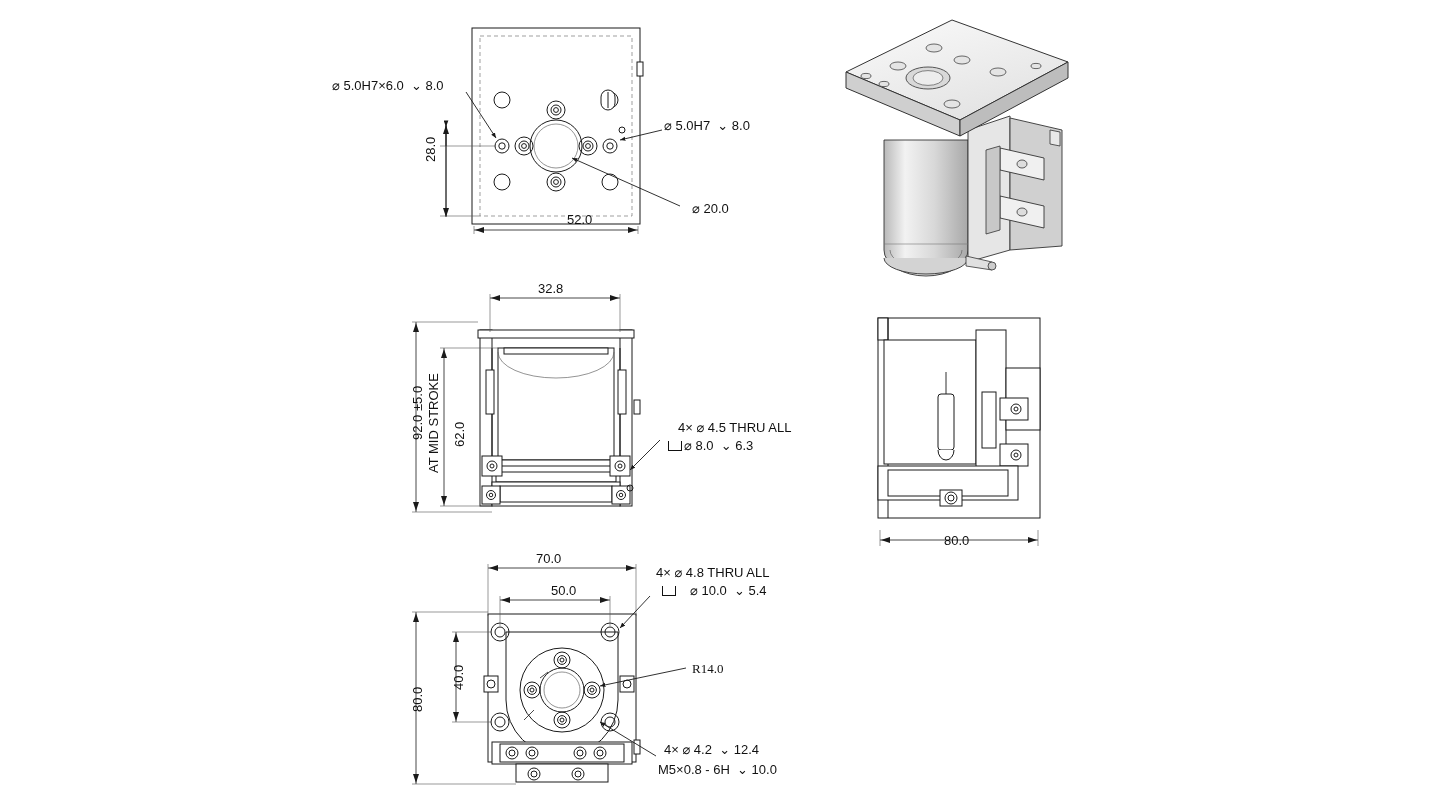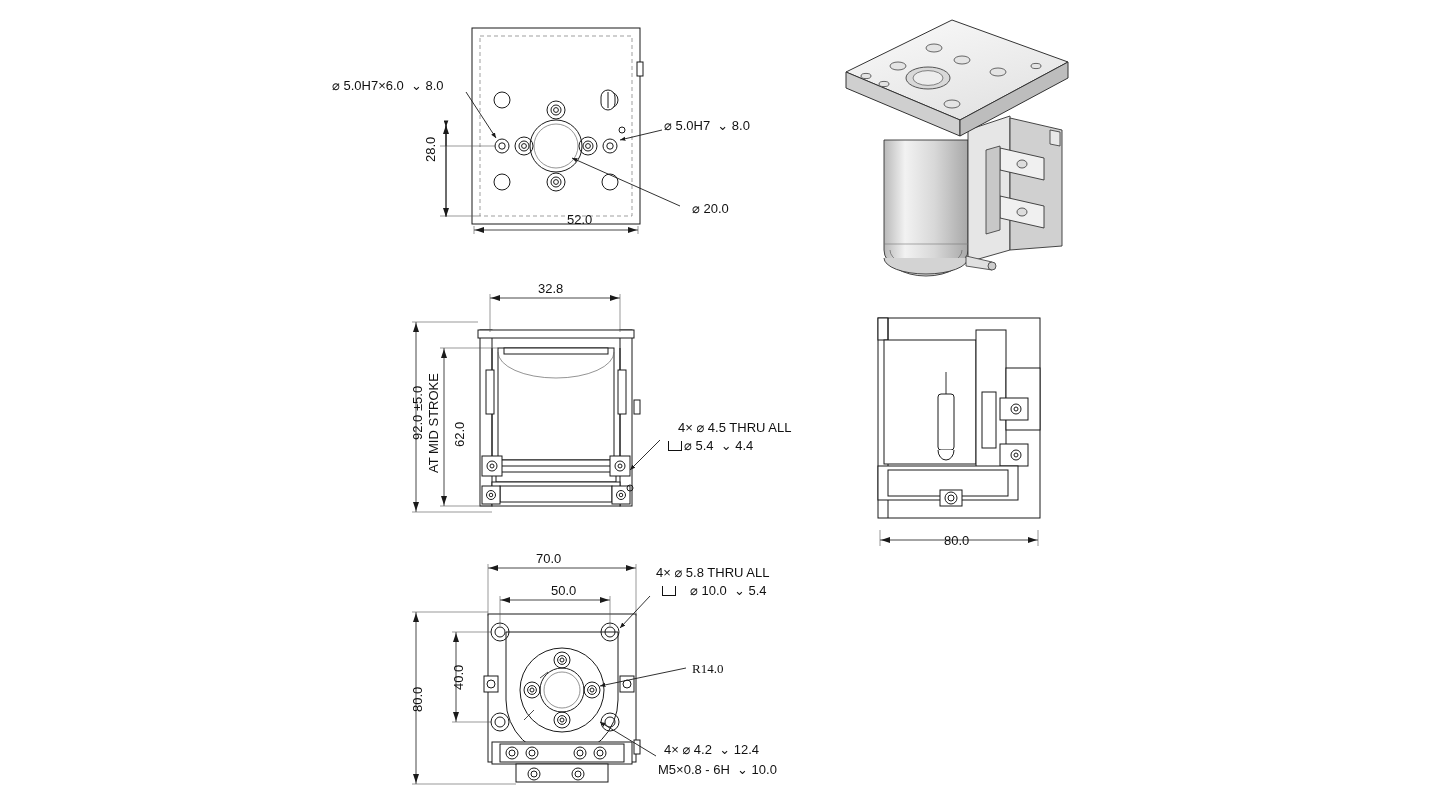--- a/index.html
+++ b/index.html
@@ -315,29 +315,29 @@
 <div class="lbl" style="left:664px;top:118px;">⌀ 5.0H7  ⌄ 8.0</div>
 <div class="lbl" style="left:692px;top:201px;">⌀ 20.0</div>
 <div class="lbl" style="left:423px;top:162px;transform:rotate(-90deg);transform-origin:0 0;">28.0</div>
 <div class="lbl" style="left:539px;top:212px;margin-left:28px;">52.0</div>
 
 <div class="lbl" style="left:538px;top:281px;">32.8</div>
 <div class="lbl" style="left:452px;top:447px;transform:rotate(-90deg);transform-origin:0 0;">62.0</div>
 <div class="lbl" style="left:410px;top:440px;transform:rotate(-90deg);transform-origin:0 0;">92.0 ±5.0</div>
 <div class="lbl" style="left:426px;top:473px;transform:rotate(-90deg);transform-origin:0 0;">AT MID STROKE</div>
 <div class="lbl" style="left:662px;top:420px;margin-left:16px;">4× ⌀ 4.5 THRU ALL</div>
-<div class="lbl" style="left:684px;top:438px;">⌀ 5.4  ⌄ 4.4</div>
+<div class="lbl" style="left:684px;top:438px;">⌀ 8.0  ⌄ 6.3</div>
 <div style="position:absolute;left:668px;top:441px;width:12px;height:9px;border-left:1.4px solid #111;border-bottom:1.4px solid #111;border-right:1.4px solid #111;"></div>
 
 <div class="lbl" style="left:536px;top:551px;">70.0</div>
 <div class="lbl" style="left:551px;top:583px;">50.0</div>
 <div class="lbl" style="left:410px;top:712px;transform:rotate(-90deg);transform-origin:0 0;">80.0</div>
 <div class="lbl" style="left:451px;top:690px;transform:rotate(-90deg);transform-origin:0 0;">40.0</div>
 <div class="lbl" style="left:692px;top:661px;font-family:Liberation Serif, serif;">R14.0</div>
-<div class="lbl" style="left:656px;top:565px;">4× ⌀ 5.8 THRU ALL</div>
+<div class="lbl" style="left:656px;top:565px;">4× ⌀ 4.8 THRU ALL</div>
 <div class="lbl" style="left:678px;top:583px;margin-left:12px;">⌀ 10.0  ⌄ 5.4</div>
 <div style="position:absolute;left:662px;top:586px;width:12px;height:9px;border-left:1.4px solid #111;border-bottom:1.4px solid #111;border-right:1.4px solid #111;"></div>
 <div class="lbl" style="left:664px;top:742px;text-align:center;">4× ⌀ 4.2  ⌄ 12.4</div>
 <div class="lbl" style="left:658px;top:762px;">M5×0.8 - 6H  ⌄ 10.0</div>
 
 <div class="lbl" style="left:944px;top:533px;">80.0</div>
 
 </div>
 
 </body></html>

